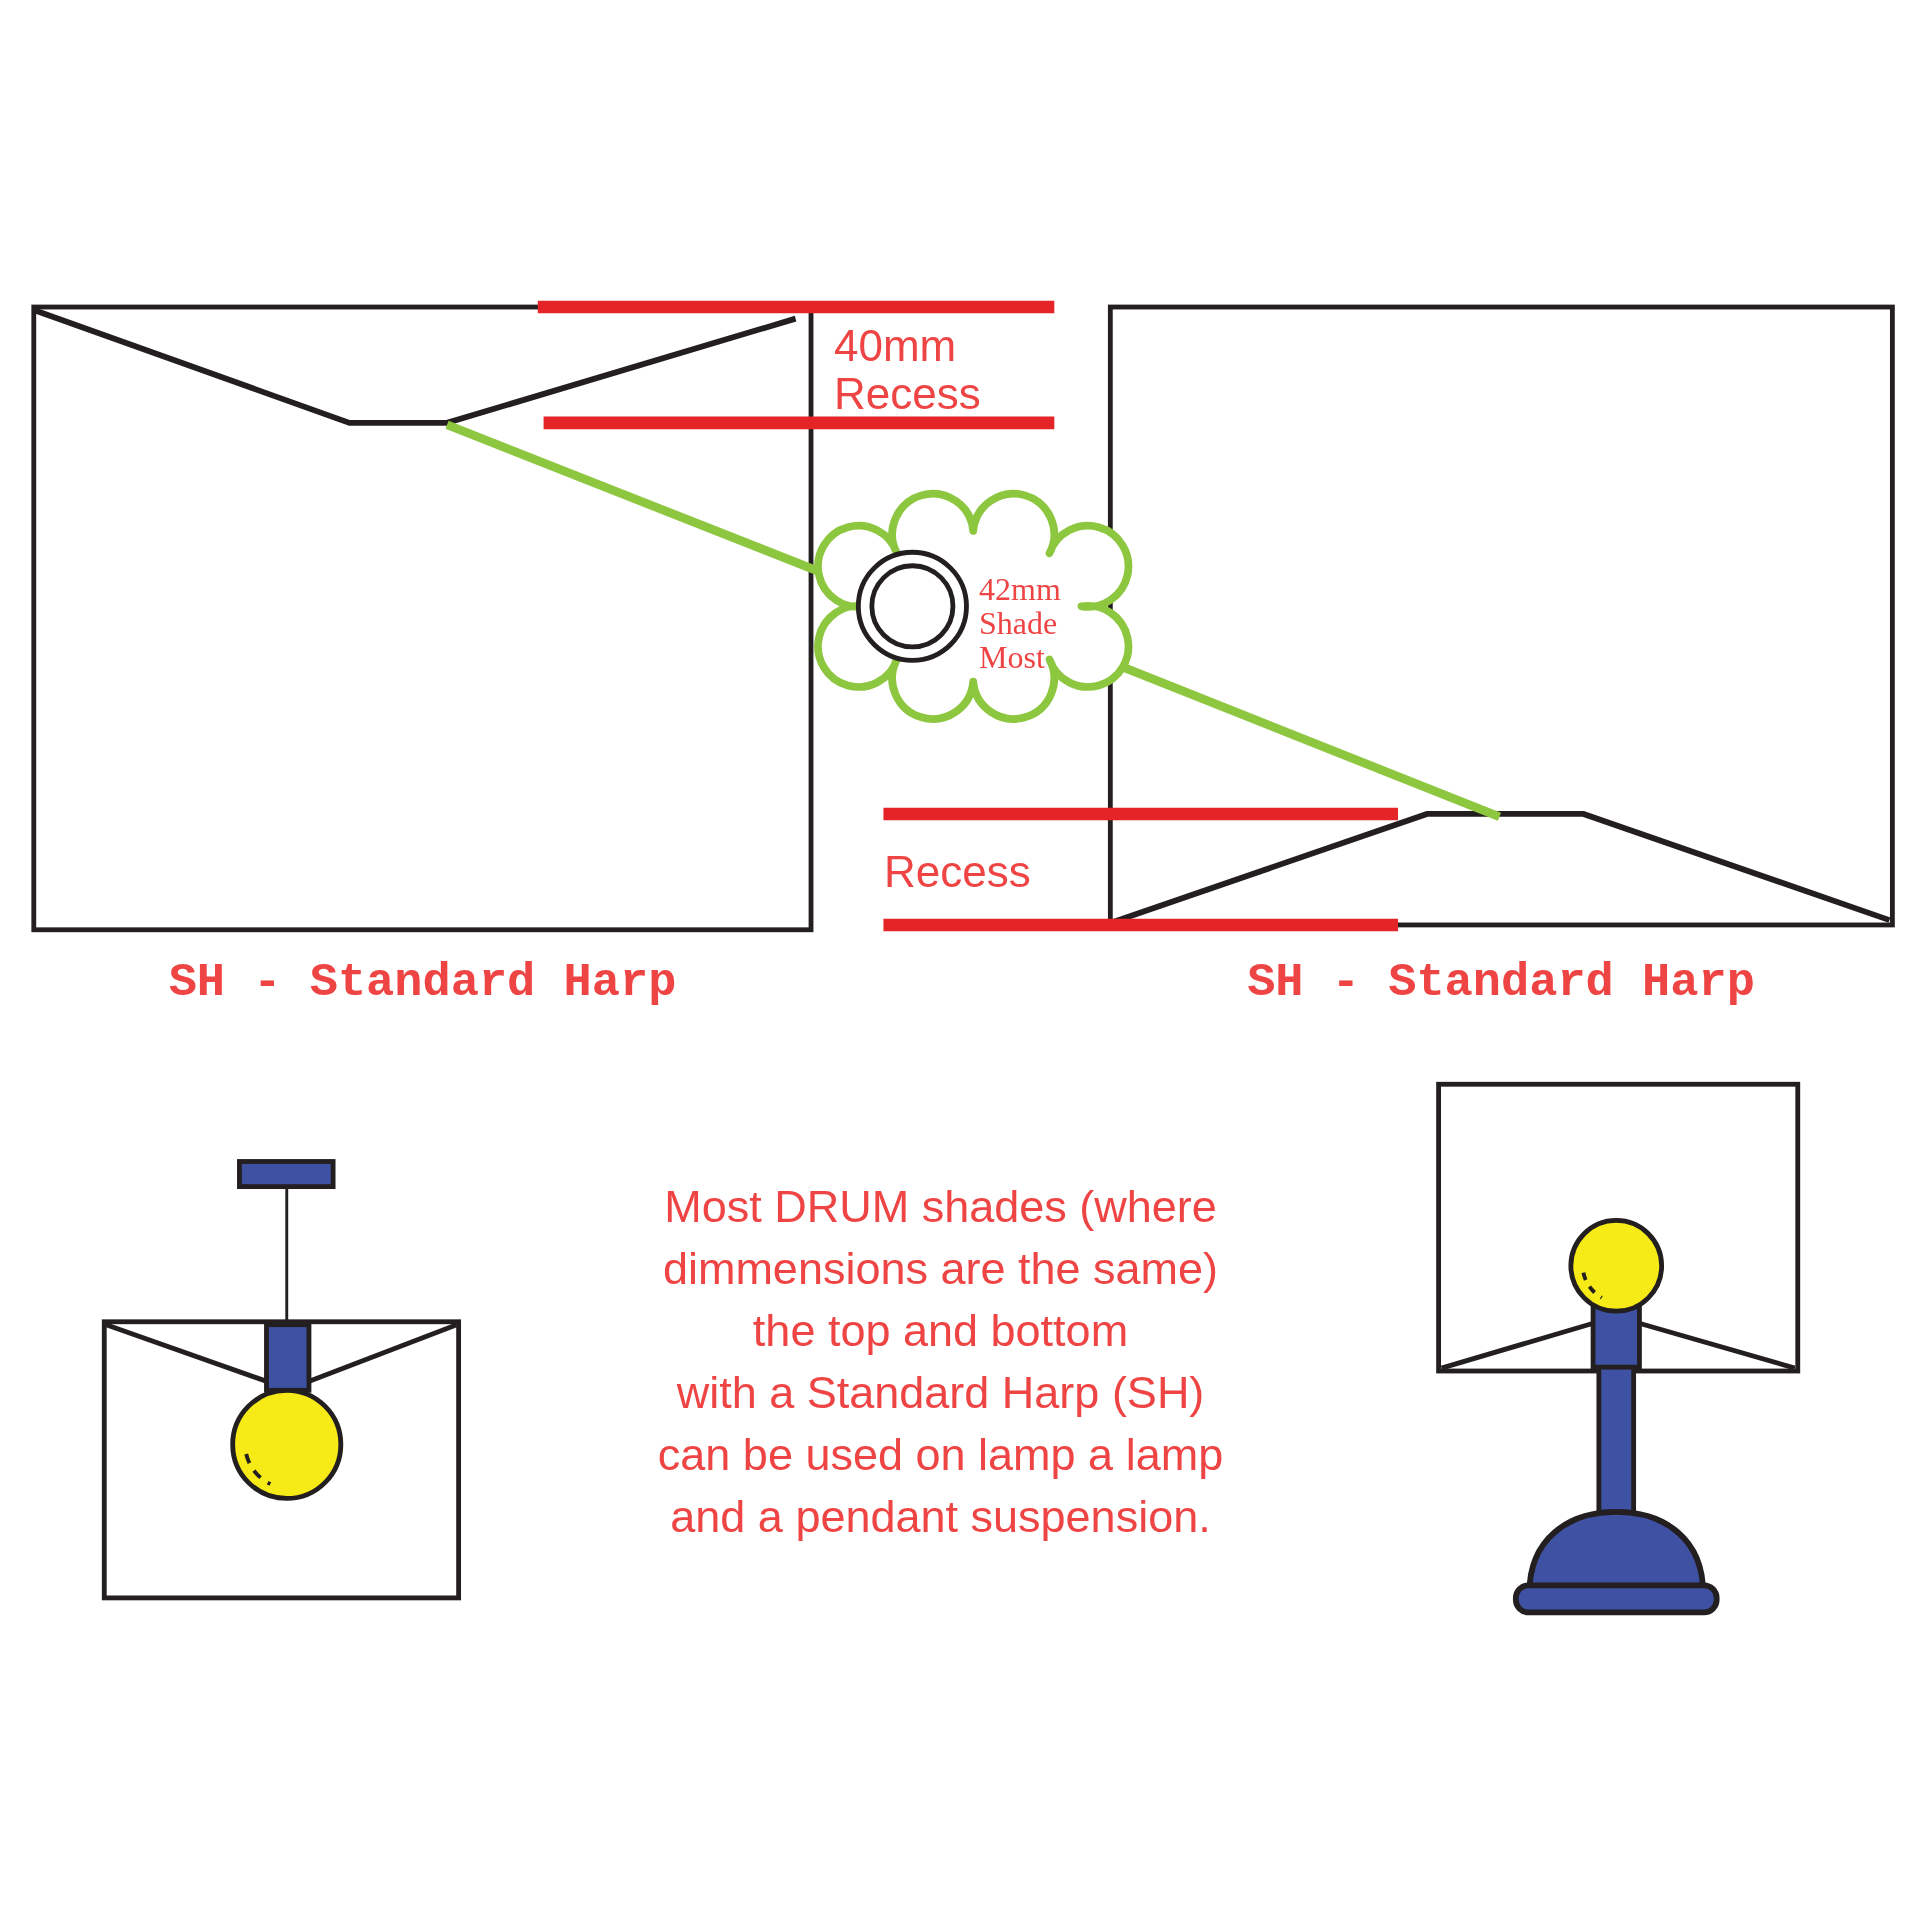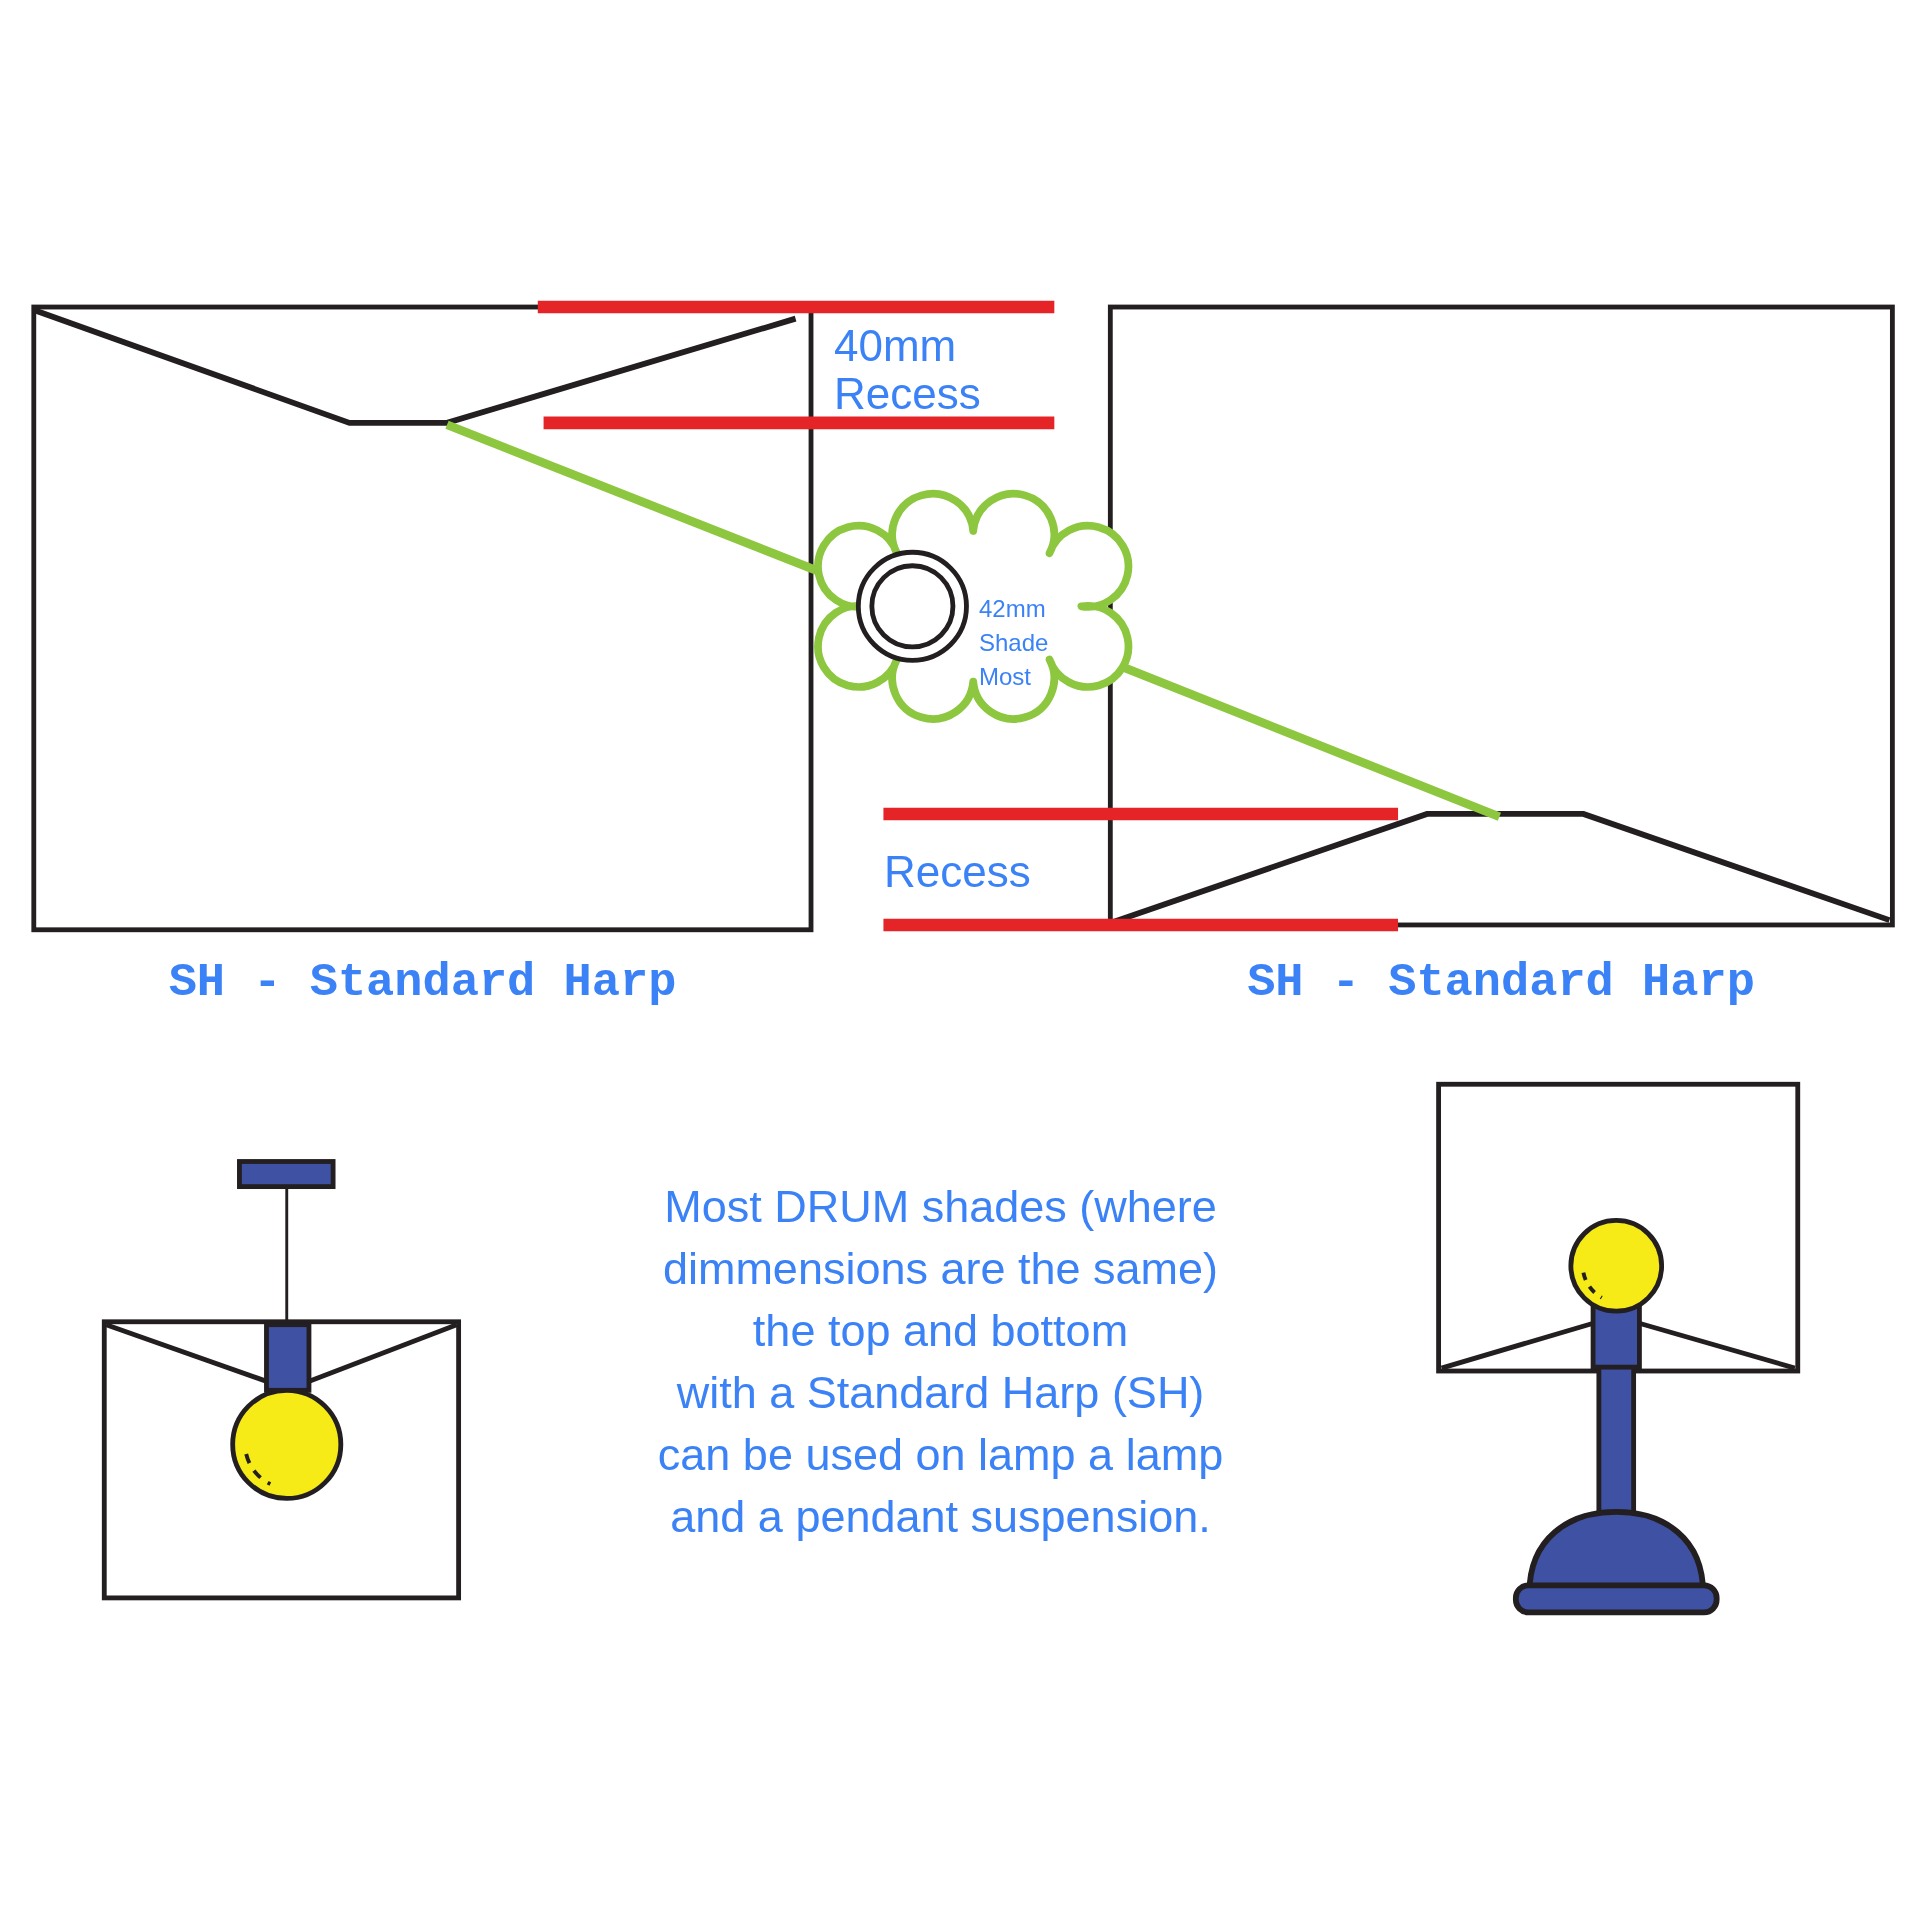--- a/index.html
+++ b/index.html
@@ -1,22 +1,22 @@
 <!DOCTYPE html>
 <html><head>
 <meta charset="utf-8">
 <style>
   html,body{margin:0;padding:0;background:#ffffff;}
   #canvas{position:relative;width:1931px;height:1931px;background:#ffffff;overflow:hidden;
           font-family:"Liberation Sans",sans-serif;color:#231f20;}
   #art{position:absolute;left:0;top:0;}
-  .t{position:absolute;color:#3b82f6;}
+  .t{position:absolute;color:#ef4444;}
   .recess40{left:834px;top:322px;font-size:44px;line-height:48px;}
   .recessR{left:884px;top:848px;font-size:44px;line-height:48px;}
-  .ringtxt{left:979px;top:592px;font-size:24px;line-height:34px;}
+  .ringtxt{left:979px;top:572px;font-size:32px;line-height:34px;font-family:Liberation Serif, serif;}
   .shlabel{font-weight:bold;font-size:47px;text-align:center;font-family:Liberation Mono, monospace;}
   .shlabel.left{left:34px;top:956px;width:777px;}
   .shlabel.right{left:1110px;top:956px;width:782px;}
   .note{left:588px;top:1176px;width:705px;text-align:center;font-size:45px;line-height:62px;}
 </style>
 </head>
 <body>
 
 <div id="canvas">
 

